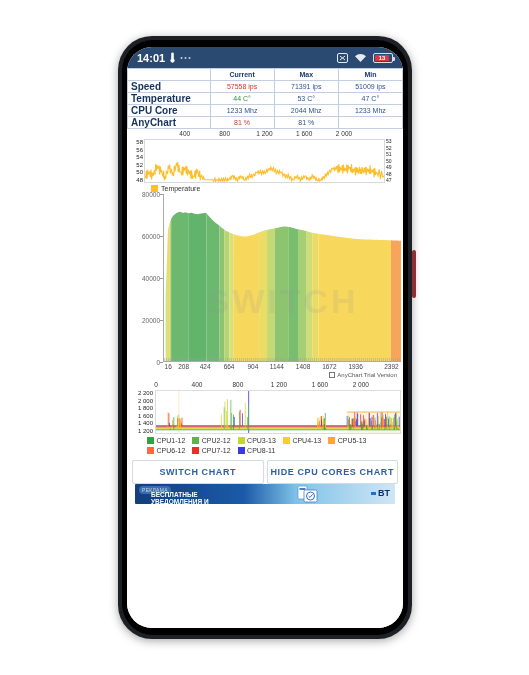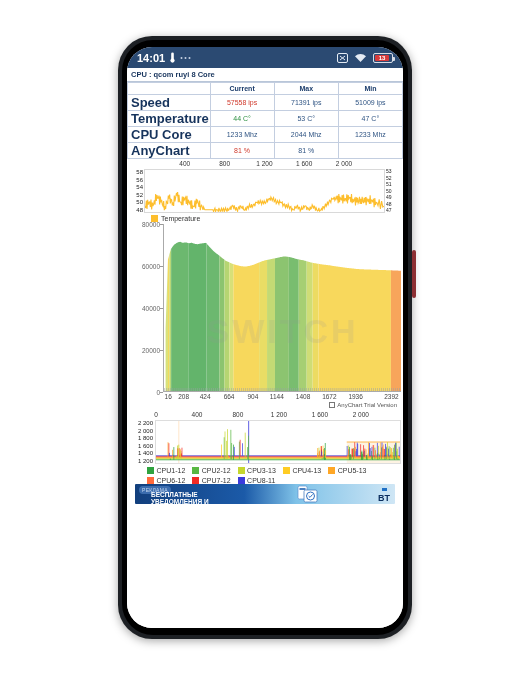--- a/index.html
+++ b/index.html
@@ -103,21 +103,21 @@
     height: 12px;
     text-align: center;
     font-size: 7px;
     font-weight: normal;
     color: #2f5483;
     padding: 0 1px;
   }
   #stats-table th { font-weight: bold; color: #1b3c6b; }
   #stats-table td.rowlabel {
     text-align: left; padding-left: 3px;
-    font-weight: bold; color: #16335c; font-size: 13px;
+    font-weight: bold; color: #16335c; font-size: 10px;
   }
 
   
   #temp-block { position: relative; padding: 1px 2px 0 2px; }
   #temp-topaxis {
     position: relative; height: 9px; margin-left: 16px; margin-right: 18px;
   }
   #temp-topaxis .tk {
     position: absolute; top: 0; font-size: 6.5px; color: #333;
     transform: translateX(-50%); white-space: nowrap;
@@ -229,21 +229,21 @@
     background: #3b6cae; color: #c6d8ef; font-size: 5px;
     padding: 1px 3px; border-radius: 5px; letter-spacing: .3px;
   }
   #ad-text {
     position: absolute; left: 16px; top: 7px;
     color: #fff; font-size: 6.5px; font-weight: bold; line-height: 7px;
   }
   #ad-logo {
     position: absolute; right: 5px; top: 4px;
     color: #0a2d5e; font-size: 9px; font-weight: bold;
-    display: flex; align-items: center; gap: 2px; flex-direction: column;
+    display: flex; align-items: center; gap: 2px;
   }
   #ad-logo .dash { width: 5px; height: 3px; background: #1f6fc4; display: inline-block; }
   #ad-art {
     position: absolute; left: 155px; top: 1px; width: 40px; height: 18px;
   }
 </style>
 </head>
 <body>
 
 <div id="phone-frame"></div>
@@ -274,21 +274,20 @@
         <path d="M6.5 9 L1 3.2 A8 8 0 0 1 12 3.2 Z" fill="#e4ebf4"></path>
       </svg>
       <span class="batt">
         <span class="batt-fill">13</span>
       </span>
     </div>
   </div>
 
   <div id="app-body">
 
-    <div id="cpu-header">CPU : qcom ruyi 8 Core</div>
 
     <table id="stats-table">
       <thead>
         <tr>
           <th style="width:30%"></th>
           <th>Current</th>
           <th>Max</th>
           <th>Min</th>
         </tr>
       </thead>
@@ -748,20 +747,24 @@
             <span class="sw" style="background: rgb(243, 43, 36);"></span>
             <span>CPU7-12</span>
           </span>
           <span class="lg-item">
             <span class="sw" style="background: rgb(59, 59, 221);"></span>
             <span>CPU8-11</span>
           </span>
         </div>
     </div>
 
+    <div id="btn-row">
+      <div class="btn">SWITCH CHART</div>
+      <div class="btn">HIDE CPU CORES CHART</div>
+    </div>
 
     <div id="ad-banner">
       <span id="ad-tag">РЕКЛАМА</span>
       <div id="ad-text">
         <div>БЕСПЛАТНЫЕ</div>
         <div>УВЕДОМЛЕНИЯ И</div>
       </div>
       <svg id="ad-art" viewBox="0 0 40 18">
         <rect x="8" y="1" width="9" height="13" rx="1.5" fill="#ffffff" stroke="#5e8fd0" stroke-width="0.7"></rect>
         <rect x="9.5" y="3" width="6" height="2" fill="#4a7fc0"></rect>

